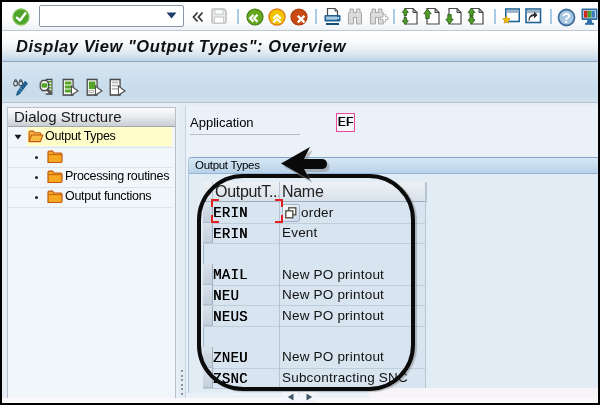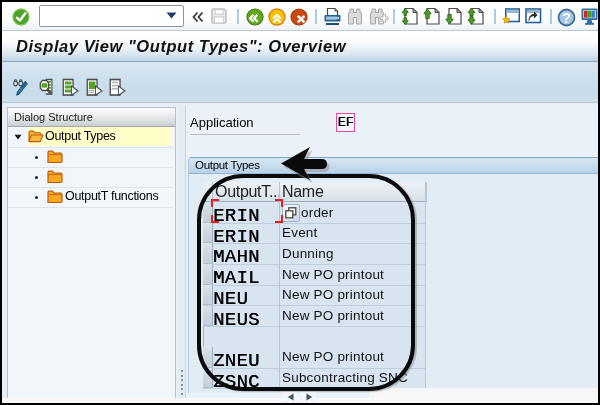--- a/index.html
+++ b/index.html
@@ -20,21 +20,21 @@
        font-style:italic;color:#111;letter-spacing:0.55px;white-space:nowrap;}
   
   #tb2{position:absolute;left:0;top:60px;width:596px;height:40px;
        background:linear-gradient(180deg,#d9e6f1 0%,#cde0ee 40%,#c7dbeb 75%,#cfdfec 100%);
        border-bottom:1px solid #b4c3d2;}
   
   #tree{position:absolute;left:5px;top:105px;width:167px;height:291px;
        background:#f1f6fb;border:1px solid #b8bfc7;}
   #treehdr{position:absolute;left:0;top:0;width:161px;height:18px;
        background:linear-gradient(180deg,#fcfcfd 0%,#e8eaec 50%,#c9ced4 100%);
-       border-bottom:1px solid #a2a8ae;font-size:11px;color:#1a1a1a;
+       border-bottom:1px solid #a2a8ae;font-size:15px;color:#1a1a1a;
        padding-left:6px;line-height:18px;}
   .trow{position:absolute;left:0;width:165px;height:20px;border-bottom:1px solid #dde3e8;font-size:12.5px;letter-spacing:-0.3px;color:#000;white-space:nowrap;}
   .trow .txt{position:absolute;top:2px;}
   #selrow{position:absolute;left:19px;top:0;width:145px;height:19px;background:#fffdc8;}
   
   #split{position:absolute;left:177px;top:104px;width:6px;height:296px;background:#e3ebf3;}
   .grip{position:absolute;left:2px;width:2px;height:2px;background:#8494a4;}
   
   #rp{position:absolute;left:183px;top:104px;width:413px;height:296px;
       background:#ebf1f8;border-left:1px solid #c6d2de;}
@@ -54,21 +54,21 @@
   
   #tbl{position:absolute;left:14px;top:24px;width:223px;height:206px;background:#d8e4f0;box-shadow:inset 1px 0 0 #a5b4c4;}
   .th{position:absolute;top:0;height:19px;background:linear-gradient(180deg,#edf1f5 0%,#e3e9ef 50%,#d8e1ea 100%);
       border-bottom:1px solid #9fadbc;border-right:1px solid #b7c4d2;font-size:16px;letter-spacing:-0.3px;color:#222;}
   .th span{position:absolute;left:2px;top:1px;}
   .row{position:absolute;left:0;width:223px;height:20.7px;border-bottom:1px solid #c0cdda;}
   .sel{position:absolute;left:0;top:0;width:9px;height:19.7px;
       background:linear-gradient(180deg,#dbe2ea 0%,#ccd6e1 60%,#c3cfdb 100%);
       border-right:1px solid #9fb0c1;border-bottom:1px solid #aebccb;}
   .mono{position:absolute;left:10px;top:3px;font-family:"Liberation Mono",monospace;
-      font-size:19px;letter-spacing:0.3px;color:#000;text-shadow:0.4px 0 0 #222;}
+      font-size:14px;letter-spacing:0.3px;color:#000;text-shadow:0.4px 0 0 #222;}
   .nm{position:absolute;left:79px;top:2.5px;font-size:13.5px;letter-spacing:0.2px;color:#111;}
   .vline{position:absolute;top:0;width:1px;background:#b7c4d2;}
   
   #bstrip{position:absolute;left:183px;top:282px;width:413px;height:14px;background:#f7f5f7;}
   #bstrip2{position:absolute;left:0px;top:396px;width:596px;height:5px;background:#faf8fa;}
   
   #oval{position:absolute;left:195px;top:172px;width:210px;height:209px;
       border:4px solid #0b0b0b;border-radius:46px;
       box-shadow:2px 1px 1px rgba(120,120,120,.45);}
   .rb{position:absolute;width:6px;height:6px;}
@@ -244,28 +244,29 @@
         <path d="M1 12.5 L1 2.5 Q1 1.2 2.2 1.2 L5.6 1.2 L7 3 L13.8 3 Q15 3 15 4.2 L15 11.3 Q15 12.5 13.8 12.5 Z" fill="#f6a821" stroke="#c2590f" stroke-width="1.2"></path>
         <path d="M1.8 4.6 L14.2 4.6" stroke="#c2590f" stroke-width="0.9"></path>
       </svg>
     </div>
     <div class="trow" style="top:59px">
       <div class="abs" style="left:27px;top:9px;width:3px;height:3px;background:#222;border-radius:50%"></div>
       <svg class="abs" style="left:39px;top:3px" width="16" height="14" viewBox="0 0 16 14">
         <path d="M1 12.5 L1 2.5 Q1 1.2 2.2 1.2 L5.6 1.2 L7 3 L13.8 3 Q15 3 15 4.2 L15 11.3 Q15 12.5 13.8 12.5 Z" fill="#f6a821" stroke="#c2590f" stroke-width="1.2"></path>
         <path d="M1.8 4.6 L14.2 4.6" stroke="#c2590f" stroke-width="0.9"></path>
       </svg>
+      <div class="txt" style="left:57px">Processing routines</div>
     </div>
     <div class="trow" style="top:79px">
       <div class="abs" style="left:27px;top:9px;width:3px;height:3px;background:#222;border-radius:50%"></div>
       <svg class="abs" style="left:39px;top:3px" width="16" height="14" viewBox="0 0 16 14">
         <path d="M1 12.5 L1 2.5 Q1 1.2 2.2 1.2 L5.6 1.2 L7 3 L13.8 3 Q15 3 15 4.2 L15 11.3 Q15 12.5 13.8 12.5 Z" fill="#f6a821" stroke="#c2590f" stroke-width="1.2"></path>
         <path d="M1.8 4.6 L14.2 4.6" stroke="#c2590f" stroke-width="0.9"></path>
       </svg>
-      <div class="txt" style="left:57px">OutputT functions</div>
+      <div class="txt" style="left:57px">Output functions</div>
     </div>
   </div>
 
   <div id="split">
     <div class="grip" style="top:264px"></div>
     <div class="grip" style="top:268.5px"></div>
     <div class="grip" style="top:273px"></div>
     <div class="grip" style="top:277.5px"></div>
     <div class="grip" style="top:282px"></div>
     <div class="grip" style="top:286.5px"></div>
@@ -297,25 +298,20 @@
               <rect x="5.8" y="2.8" width="7" height="7" fill="#fff" stroke="#4a473a" stroke-width="1.3"></rect>
               <rect x="2.8" y="5.8" width="7" height="7" fill="#fff" stroke="#4a473a" stroke-width="1.3"></rect>
             </svg>
           </div>
           <div class="nm" style="left:98px">order</div>
         </div>
         <div class="row" style="top:40.7px">
             <div class="sel"></div>
             <div class="mono">ERIN</div>
             <div class="nm">Event</div>
-          </div>
-        <div class="row" style="top:61.4px">
-            <div class="sel"></div>
-            <div class="mono">MAHN</div>
-            <div class="nm">Dunning</div>
           </div>
         <div class="row" style="top:82.1px">
             <div class="sel"></div>
             <div class="mono">MAIL</div>
             <div class="nm">New PO printout</div>
           </div>
         <div class="row" style="top:102.8px">
             <div class="sel"></div>
             <div class="mono">NEU</div>
             <div class="nm">New PO printout</div>

